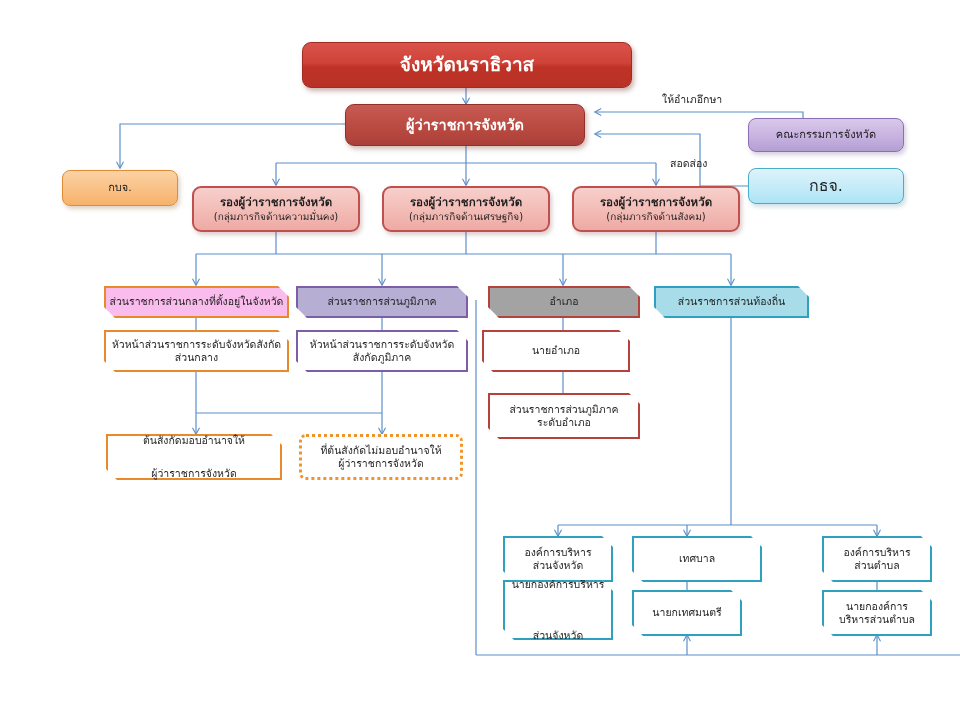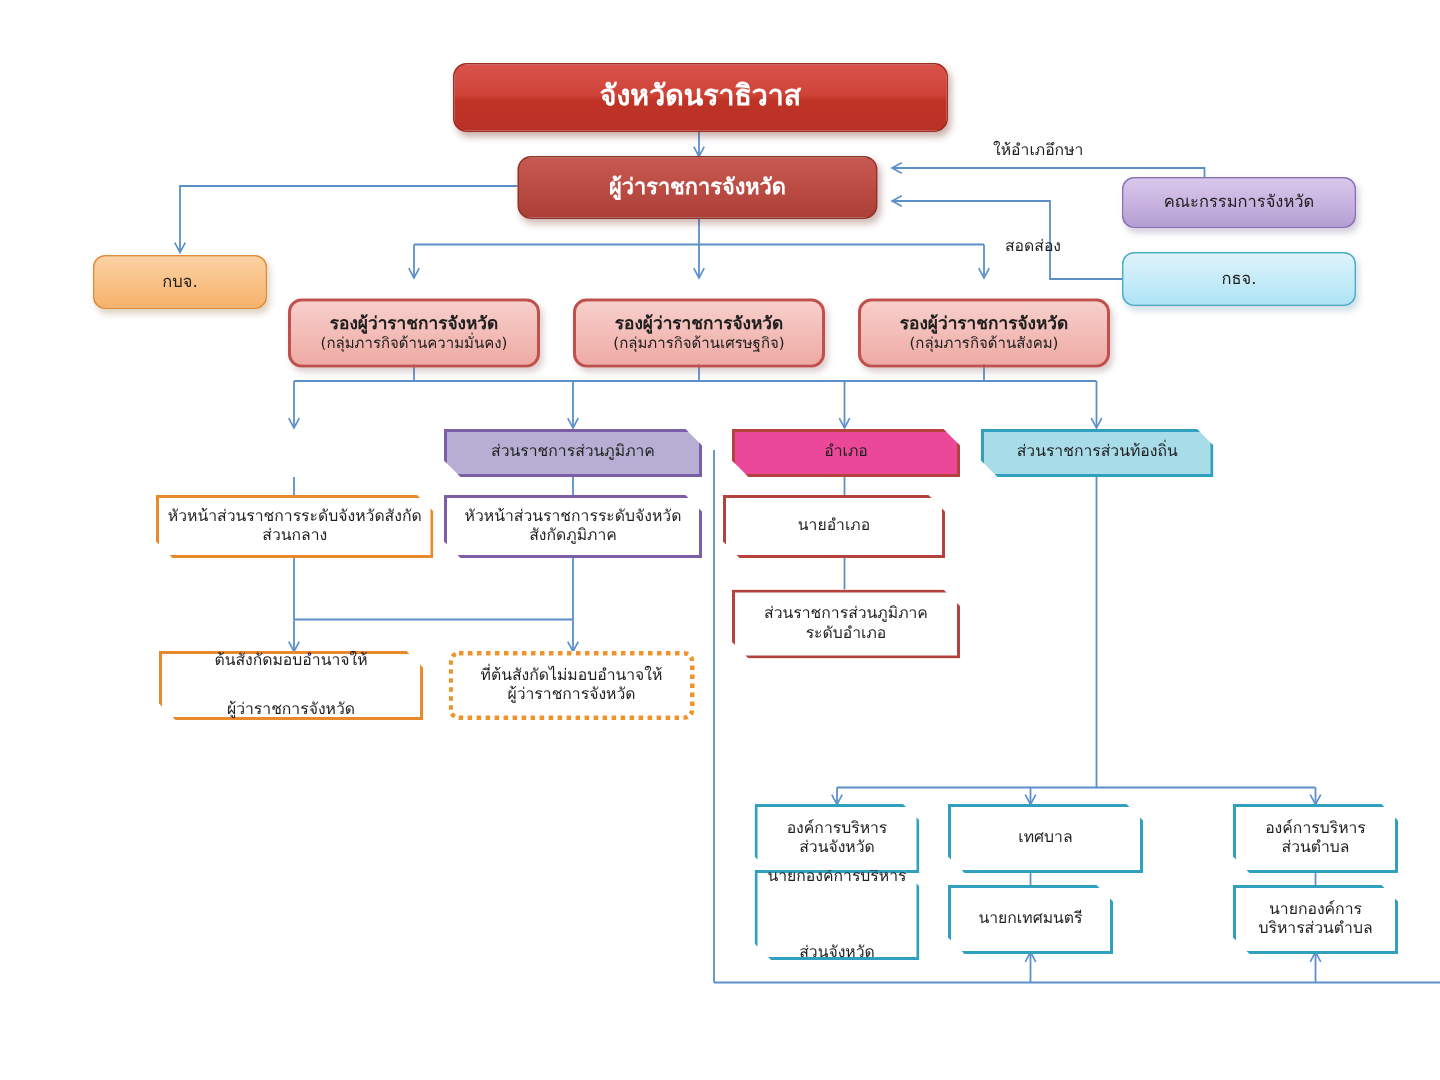--- a/index.html
+++ b/index.html
@@ -51,21 +51,20 @@
 
   
   .dep-box{
     background:linear-gradient(180deg,#f7cfcb 0%,#f3bbb6 55%,#eeaaa4 100%);
     border:2px solid #c0504d;
     border-radius:9px;
     font-size:11.5px;
     font-weight:bold;
     color:#1f1f1f;
     box-shadow:2px 3px 4px rgba(140,90,90,.30);
-    margin-top:13px;
   }
   .dep-box .l2{font-size:10px;font-weight:normal;margin-top:2px;}
 
   
   .kbj-box{
     background:linear-gradient(180deg,#fbd2a4 0%,#f9c085 55%,#f6b26b 100%);
     border:1px solid #e08b36;
     border-radius:8px;
     font-size:11px;
     color:#1f1f1f;
@@ -80,33 +79,33 @@
     font-size:11px;
     color:#1f1f1f;
     box-shadow:2px 3px 4px rgba(120,100,150,.30);
   }
 
   
   .kotj-box{
     background:linear-gradient(180deg,#ddf3fb 0%,#c4ebf8 55%,#aee3f5 100%);
     border:1px solid #4bacc6;
     border-radius:8px;
-    font-size:11px;
+    font-size:16px;
     color:#1f1f1f;
     box-shadow:2px 3px 4px rgba(90,140,160,.28);
   }
 
   
   .penta{
     font-size:10.5px;
     color:#1f1f1f;
   }
   .penta.pink   {background:#f9bced;border:2px solid #e8892b;}
   .penta.purple {background:#b7afd3;border:2px solid #7b5ea7;}
-  .penta.rose   {background:#ec4899;border:2px solid #b5423c;}
+  .penta.rose   {background:#a3a3a3;border:2px solid #b5423c;}
   .penta.teal   {background:#a8dce9;border:2px solid #2fa0bd;}
   .penta.white-orange{background:#ffffff;border:2px solid #e8892b;}
   .penta.white-purple{background:#ffffff;border:2px solid #7b5ea7;}
   .penta.white-rose  {background:#ffffff;border:2px solid #b5423c;}
   .penta.white-teal  {background:#ffffff;border:2px solid #2fa0bd;}
   .penta.dashed-orange{background:#ffffff;border:3px dotted #f0932b;}
 
   .clip-corner{
     clip-path:polygon(0 0, calc(100% - 11px) 0, 100% 11px, 100% 100%, 11px 100%, 0 calc(100% - 11px));
   }
@@ -215,20 +214,23 @@
   </div>
   <div class="node dep-box" style="left:382px;top:186px;width:168px;height:46px;">
     <span class="l1">รองผู้ว่าราชการจังหวัด</span>
     <span class="l2">(กลุ่มภารกิจด้านเศรษฐกิจ)</span>
   </div>
   <div class="node dep-box" style="left:572px;top:186px;width:168px;height:46px;">
     <span class="l1">รองผู้ว่าราชการจังหวัด</span>
     <span class="l2">(กลุ่มภารกิจด้านสังคม)</span>
   </div>
 
+  <div class="node penta pink clip-corner" style="left:104px;top:286px;width:185px;height:32px;">
+    <span class="l1">ส่วนราชการส่วนกลางที่ตั้งอยู่ในจังหวัด</span>
+  </div>
   <div class="node penta purple clip-corner" style="left:296px;top:286px;width:172px;height:32px;">
     <span class="l1">ส่วนราชการส่วนภูมิภาค</span>
   </div>
   <div class="node penta rose clip-corner" style="left:488px;top:286px;width:152px;height:32px;">
     <span class="l1">อำเภอ</span>
   </div>
   <div class="node penta teal clip-corner" style="left:654px;top:286px;width:155px;height:32px;">
     <span class="l1">ส่วนราชการส่วนท้องถิ่น</span>
   </div>
 

